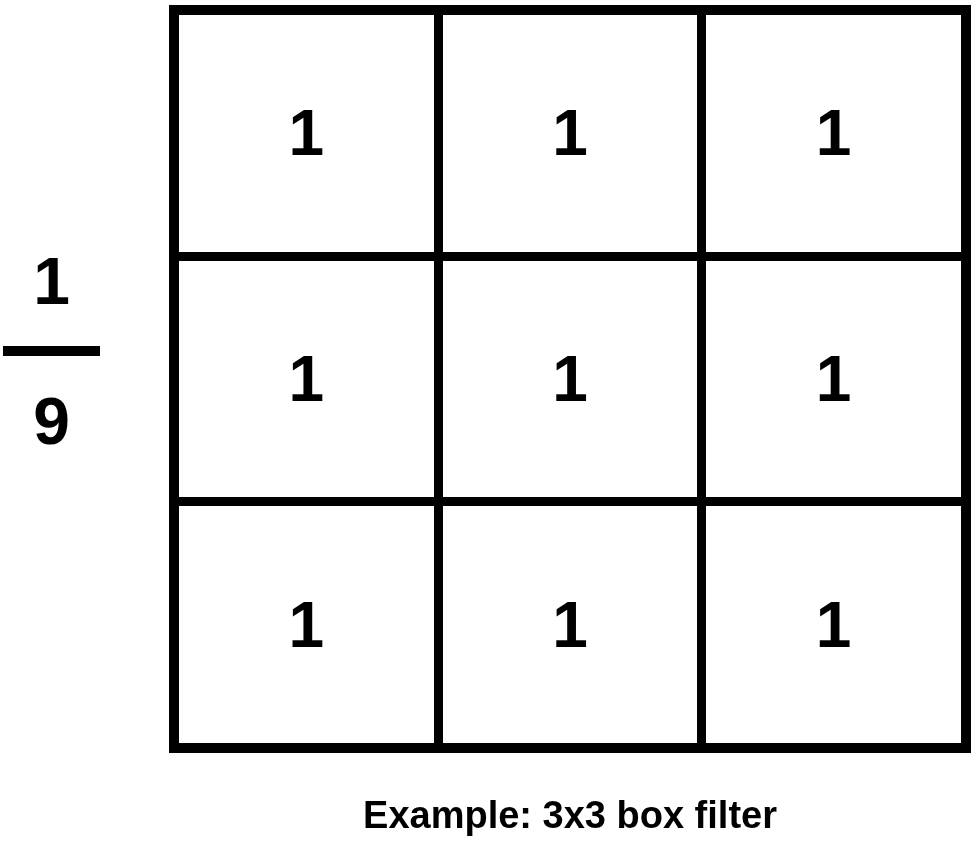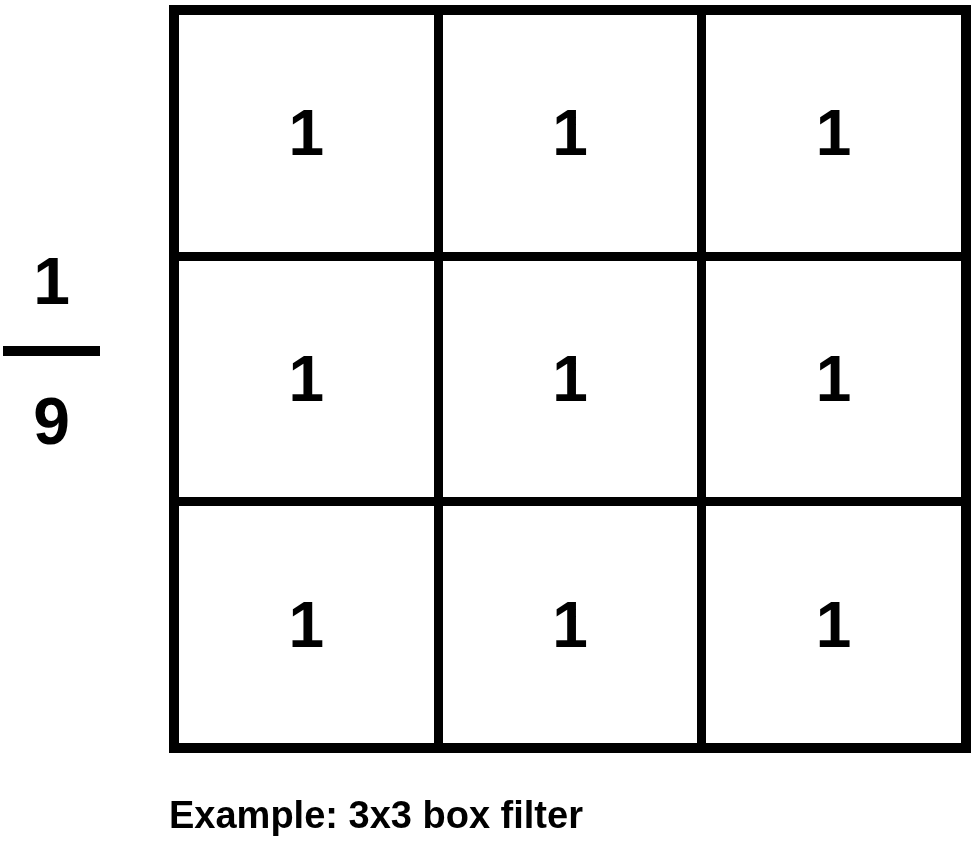--- a/index.html
+++ b/index.html
@@ -58,20 +58,21 @@
     font-weight: bold;
     font-size: 64px;
     line-height: 1;
   }
   
   .caption {
     position: absolute;
     left: 169px;
     top: 795px;
     width: 802px;
+    text-align: center;
     font-weight: bold;
     font-size: 38px;
     line-height: 1.1;
   }
 </style>
 </head>
 <body>
 
 <div class="figure">
 

